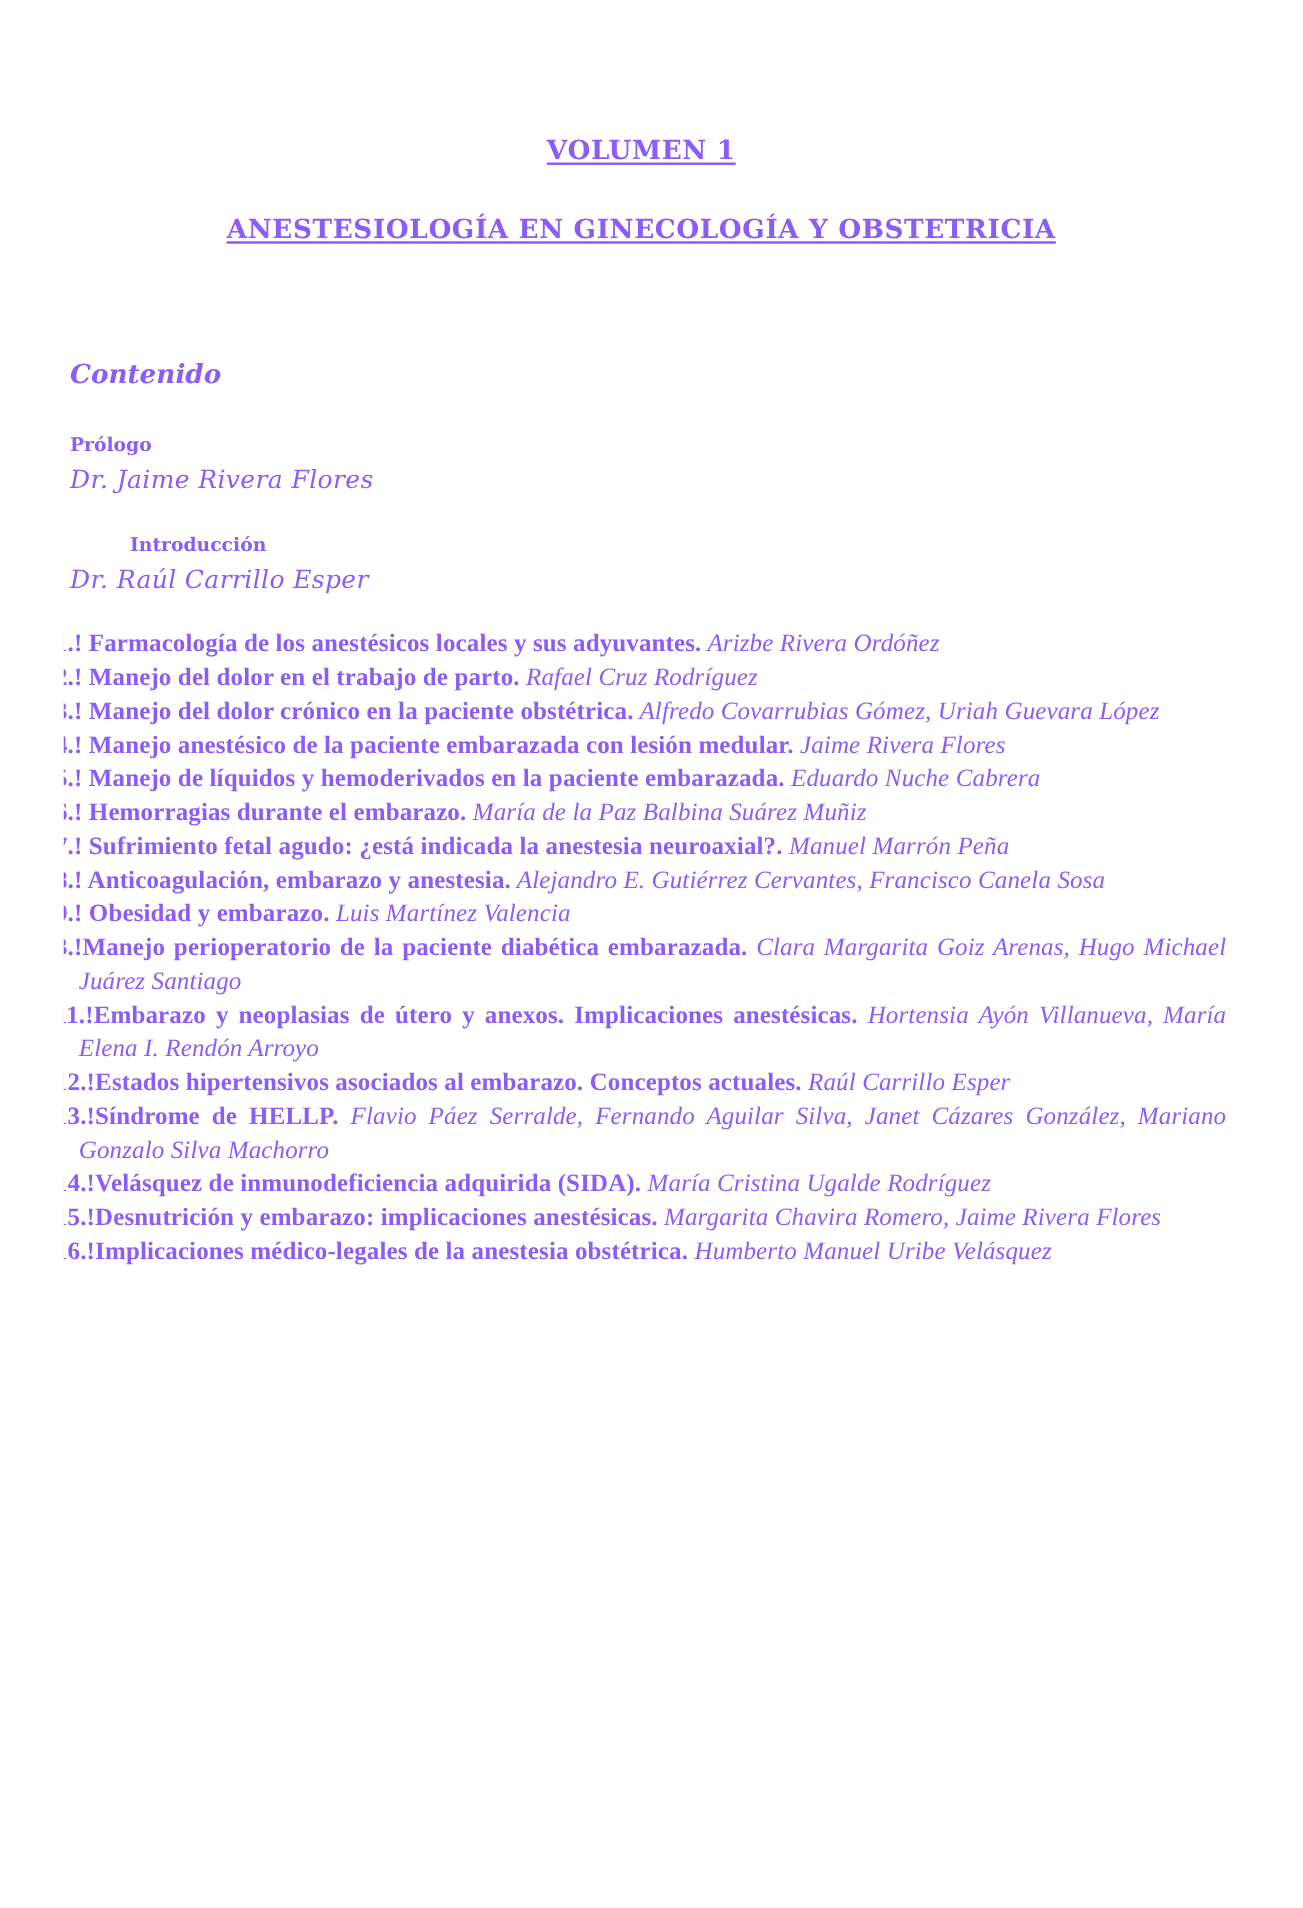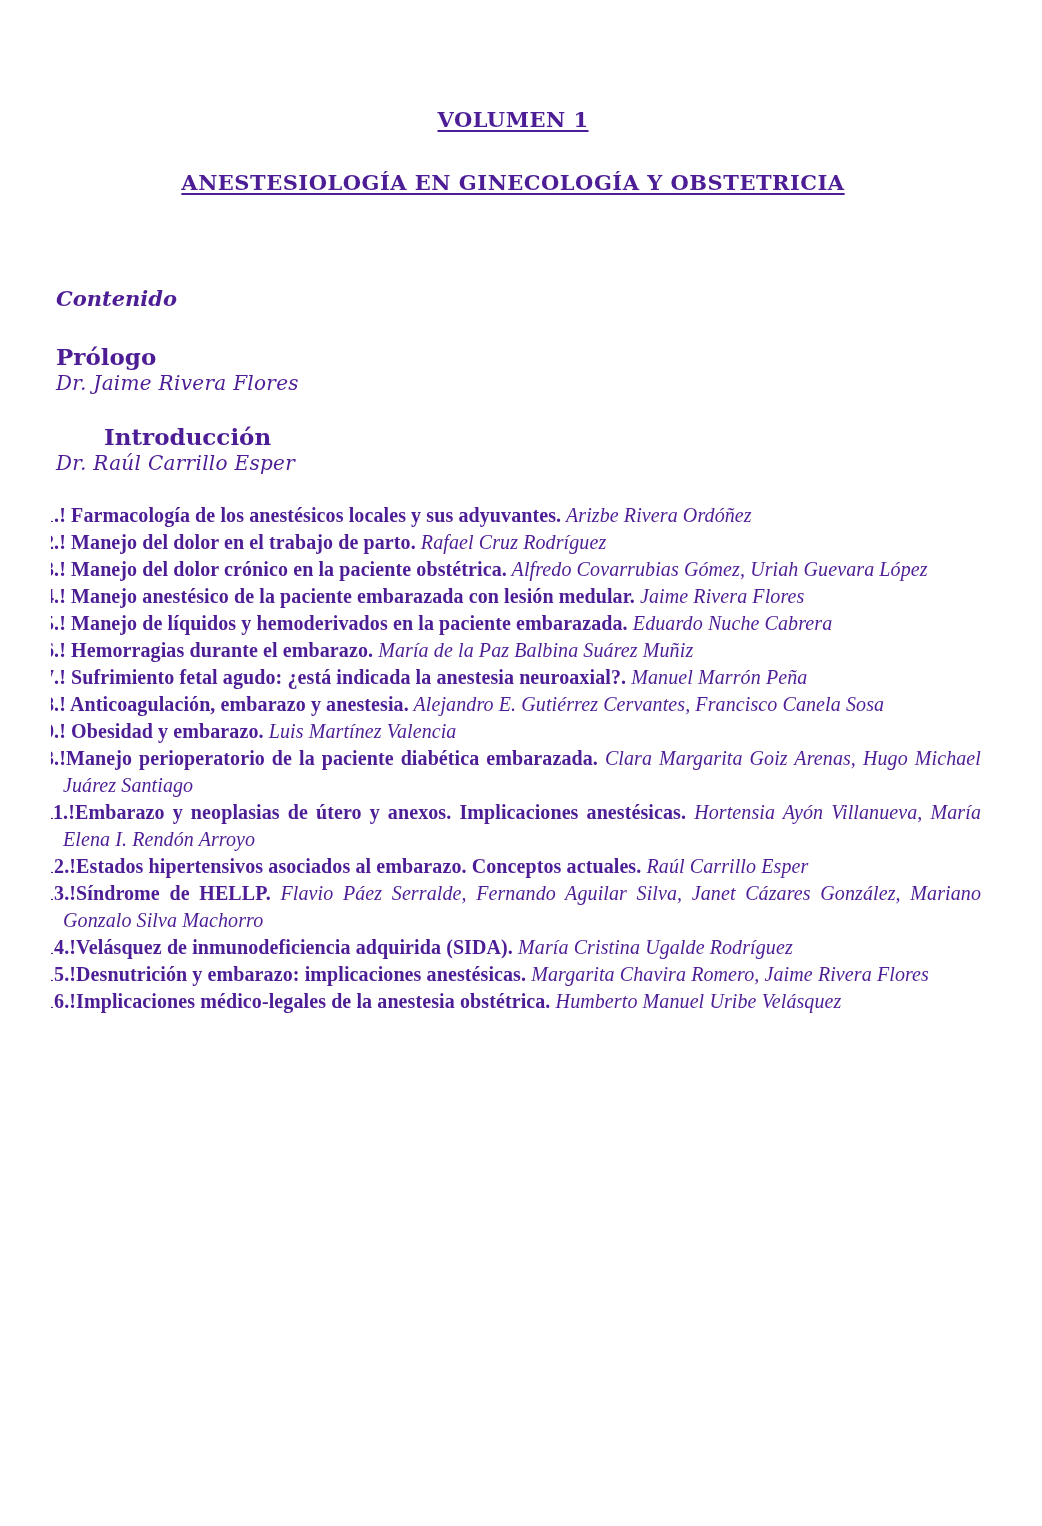--- a/index.html
+++ b/index.html
@@ -7,21 +7,21 @@
     padding: 0;
     background: #ffffff;
   }
   .page {
     position: relative;
     width: 1042px;
     height: 1254px;
     background: #ffffff;
     overflow: hidden;
     font-family: "DejaVu Serif", "Liberation Serif", serif;
-    color: #4c1d95;
+    color: #8b5cf6;
   }
   .content {
     position: absolute;
     left: 45px;
     top: 0;
     width: 936px;
   }
   .center-heading {
     position: absolute;
     left: 0;
@@ -45,21 +45,21 @@
     top: 285px;
     font-weight: bold;
     font-style: italic;
     font-size: 21px;
     line-height: 27px;
   }
   .front-heading {
     position: absolute;
     left: 11px;
     font-weight: bold;
-    font-size: 23px;
+    font-size: 15px;
     line-height: 27px;
   }
   .front-author {
     position: absolute;
     left: 11px;
     font-style: italic;
     font-size: 20px;
     line-height: 27px;
     letter-spacing: 0.3px;
   }

